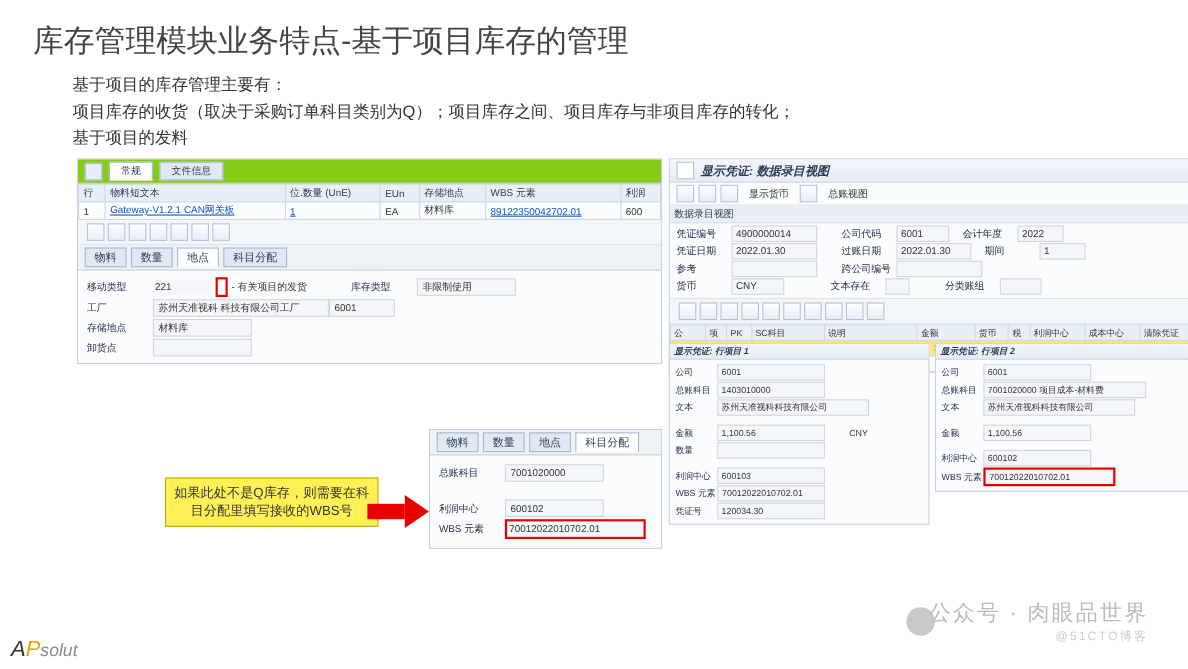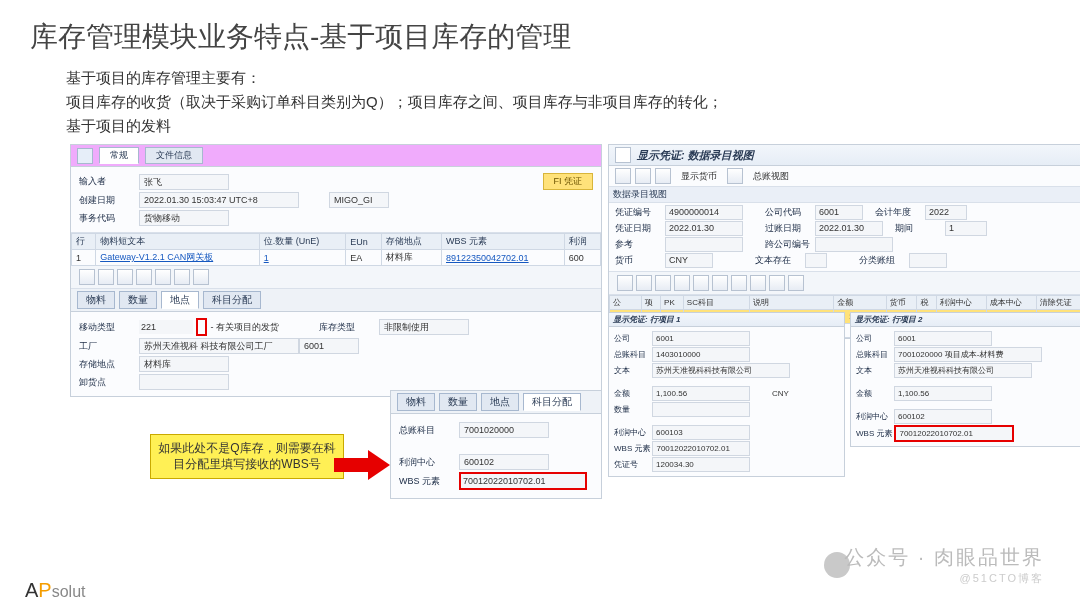--- a/index.html
+++ b/index.html
@@ -15,21 +15,21 @@
   .slide { padding: 18px 30px; }
   .title { font-size: 28px; font-weight: 400; color: #444; margin: 0 0 10px 0; }
   .notes { margin-left: 36px; font-size: 15px; line-height: 1.6; }
   .red { color: #e60000; }
   .sap-area { position: relative; margin-top: 6px; height: 380px; }
   
   .sap-left {
     position: absolute; left: 40px; top: 0; width: 530px;
     background:#fbfcfe; border:1px solid #c7d0db; font-size: 9px;
   }
-  .tabbar { background:#f0abfc; border-bottom:1px solid #c7d0db; padding:2px 6px; display:flex; align-items:center; gap:6px;}
+  .tabbar { background:#84cc16; border-bottom:1px solid #c7d0db; padding:2px 6px; display:flex; align-items:center; gap:6px;}
   .tabbar .icon-sq{width:14px;height:14px;background:#e6eef9;border:1px solid #a7b8cf;display:inline-block}
   .tab{background:#e1e8f2;border:1px solid #a7b8cf;padding:1px 10px;font-size:9px;color:#2a3b55}
   .tab.active{background:#fff;border-bottom-color:#fff}
   .rowpane{padding:4px 8px;border-bottom:1px solid #d9e0ea}
   .field{display:flex;align-items:center;margin:2px 0;font-size:9px;color:#333}
   .flabel{width:60px;color:#1a2a44}
   .fval{background:#f4f6f9;border:1px solid #d0d7e1;padding:0 4px;height:14px;line-height:14px;min-width:80px;display:inline-block}
   .btn-y{background:#ffe27a;border:1px solid #d8b53a;padding:1px 10px;margin-left:auto;color:#6b5200;font-size:9px}
   .grid{width:100%;border-collapse:collapse;font-size:9px}
   .grid th,.grid td{border:1px solid #cfd8e4;padding:1px 4px;text-align:left;background:#fbfcfe}
@@ -70,21 +70,21 @@
   
   .sap-br{position:absolute;top:168px;width:235px;border:1px solid #c7d0db;background:#fbfcfe;font-size:8px}
   .sap-br.left{left:578px}
   .sap-br.right{left:820px}
   .sap-br .pt{background:linear-gradient(#f2f6fb,#e6edf6);border-bottom:1px solid #c7d0db;padding:1px 4px;font-style:italic;font-weight:bold;color:#2a3b55}
   .sap-br .bd{padding:3px 5px}
   .sap-br .kv label{min-width:36px}
   .sap-br .v{min-width:90px;font-size:8px}
   .sap-br .redframe{border:2px solid #e60000}
   
-  .logo{position:absolute;left:25px;bottom:6px;font-size:20px;}
+  .logo{position:absolute;left:10px;bottom:6px;font-size:20px;font-style:italic}
   .logo .a{color:#333}.logo .p{color:#f59d00}.logo .rest{color:#888;font-size:16px}
   .wm{position:absolute;right:36px;bottom:22px;color:#bbb;font-size:20px;letter-spacing:2px}
   .wm small{display:block;font-size:11px;color:#ccc;text-align:right}
   .wx{position:absolute;right:230px;bottom:30px;width:26px;height:26px;border-radius:50%;background:#c9c9c9}
 </style>
 </head>
 <body>
 
 <div class="slide">
   <h1 class="title">库存管理模块业务特点-基于项目库存的管理</h1>
@@ -94,36 +94,20 @@
     <div>基于项目的发料</div>
   </div>
 
   <div class="sap-area">
 
     <div class="sap-left">
       <div class="tabbar">
         <span class="icon-sq"></span>
         <span class="tab active">常规</span>
         <span class="tab">文件信息</span>
-      </div>
-      <div class="rowpane">
-        <div class="field">
-            <span class="flabel">输入者</span>
-            <span class="fval">张飞</span>
-          <span class="btn-y">FI 凭证</span>
-          </div>
-        <div class="field">
-            <span class="flabel">创建日期</span>
-            <span class="fval" style="min-width:150px">2022.01.30 15:03:47 UTC+8</span>
-          <span class="fval small" style="margin-left:30px">MIGO_GI</span>
-          </div>
-        <div class="field">
-            <span class="flabel">事务代码</span>
-            <span class="fval">货物移动</span>
-          </div>
       </div>
       <table class="grid">
         <tbody>
             <tr>
           <th>行</th>
           <th>物料短文本</th>
           <th>位.数量 (UnE)</th>
           <th>EUn</th>
           <th>存储地点</th>
           <th>WBS 元素</th>

